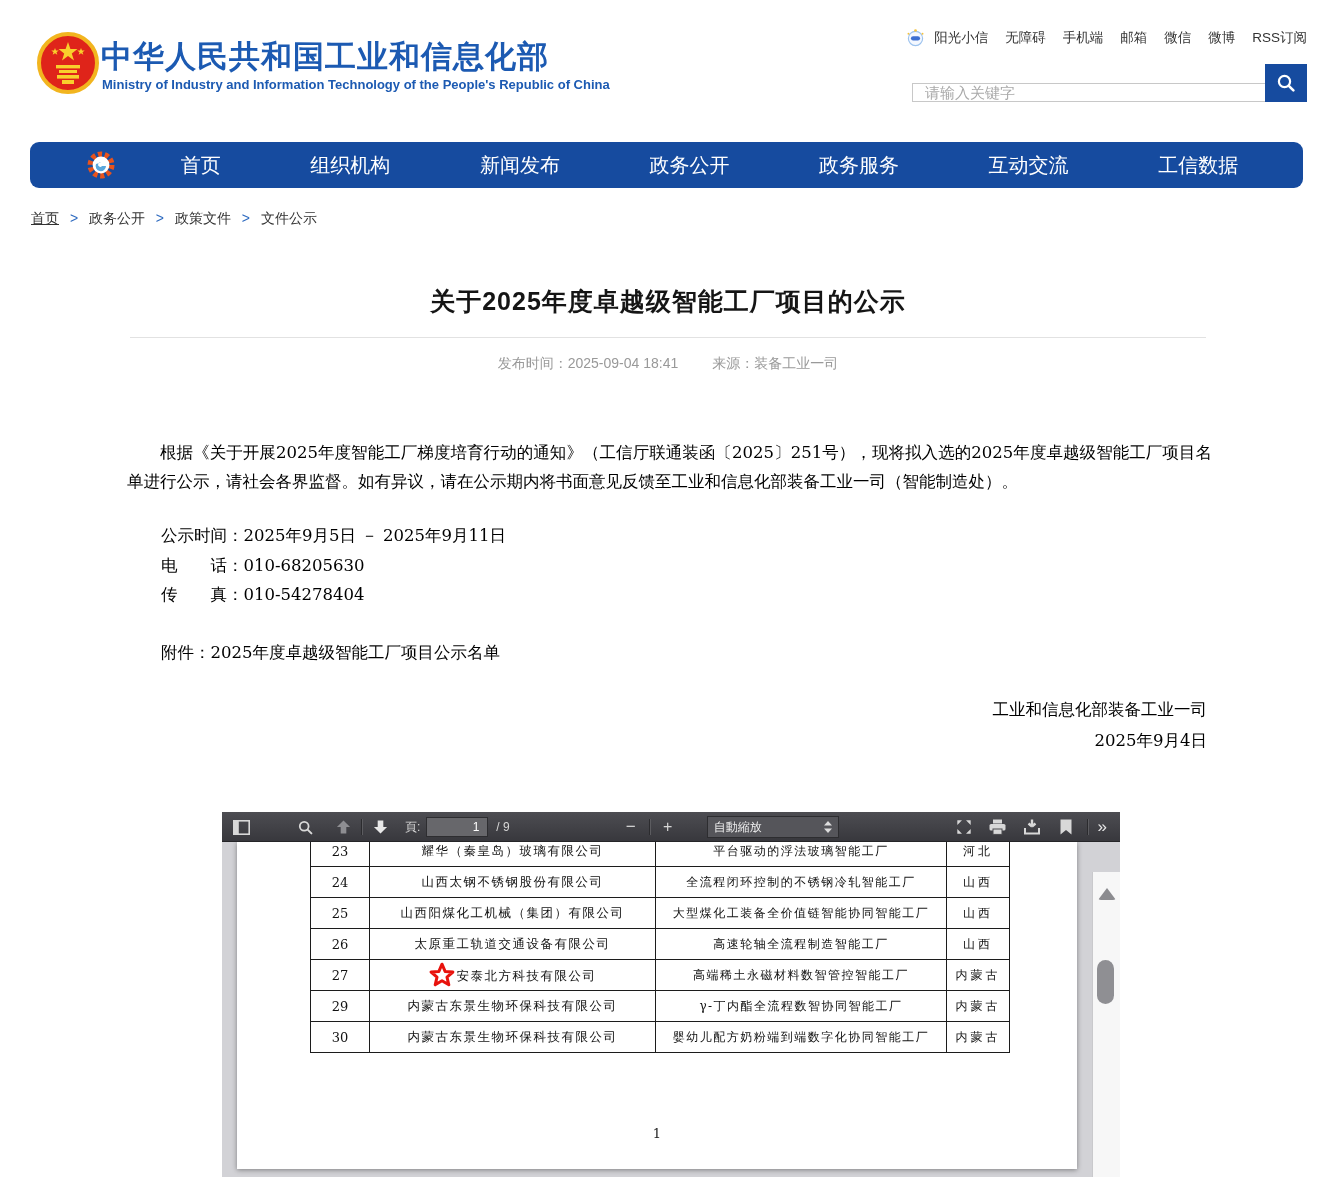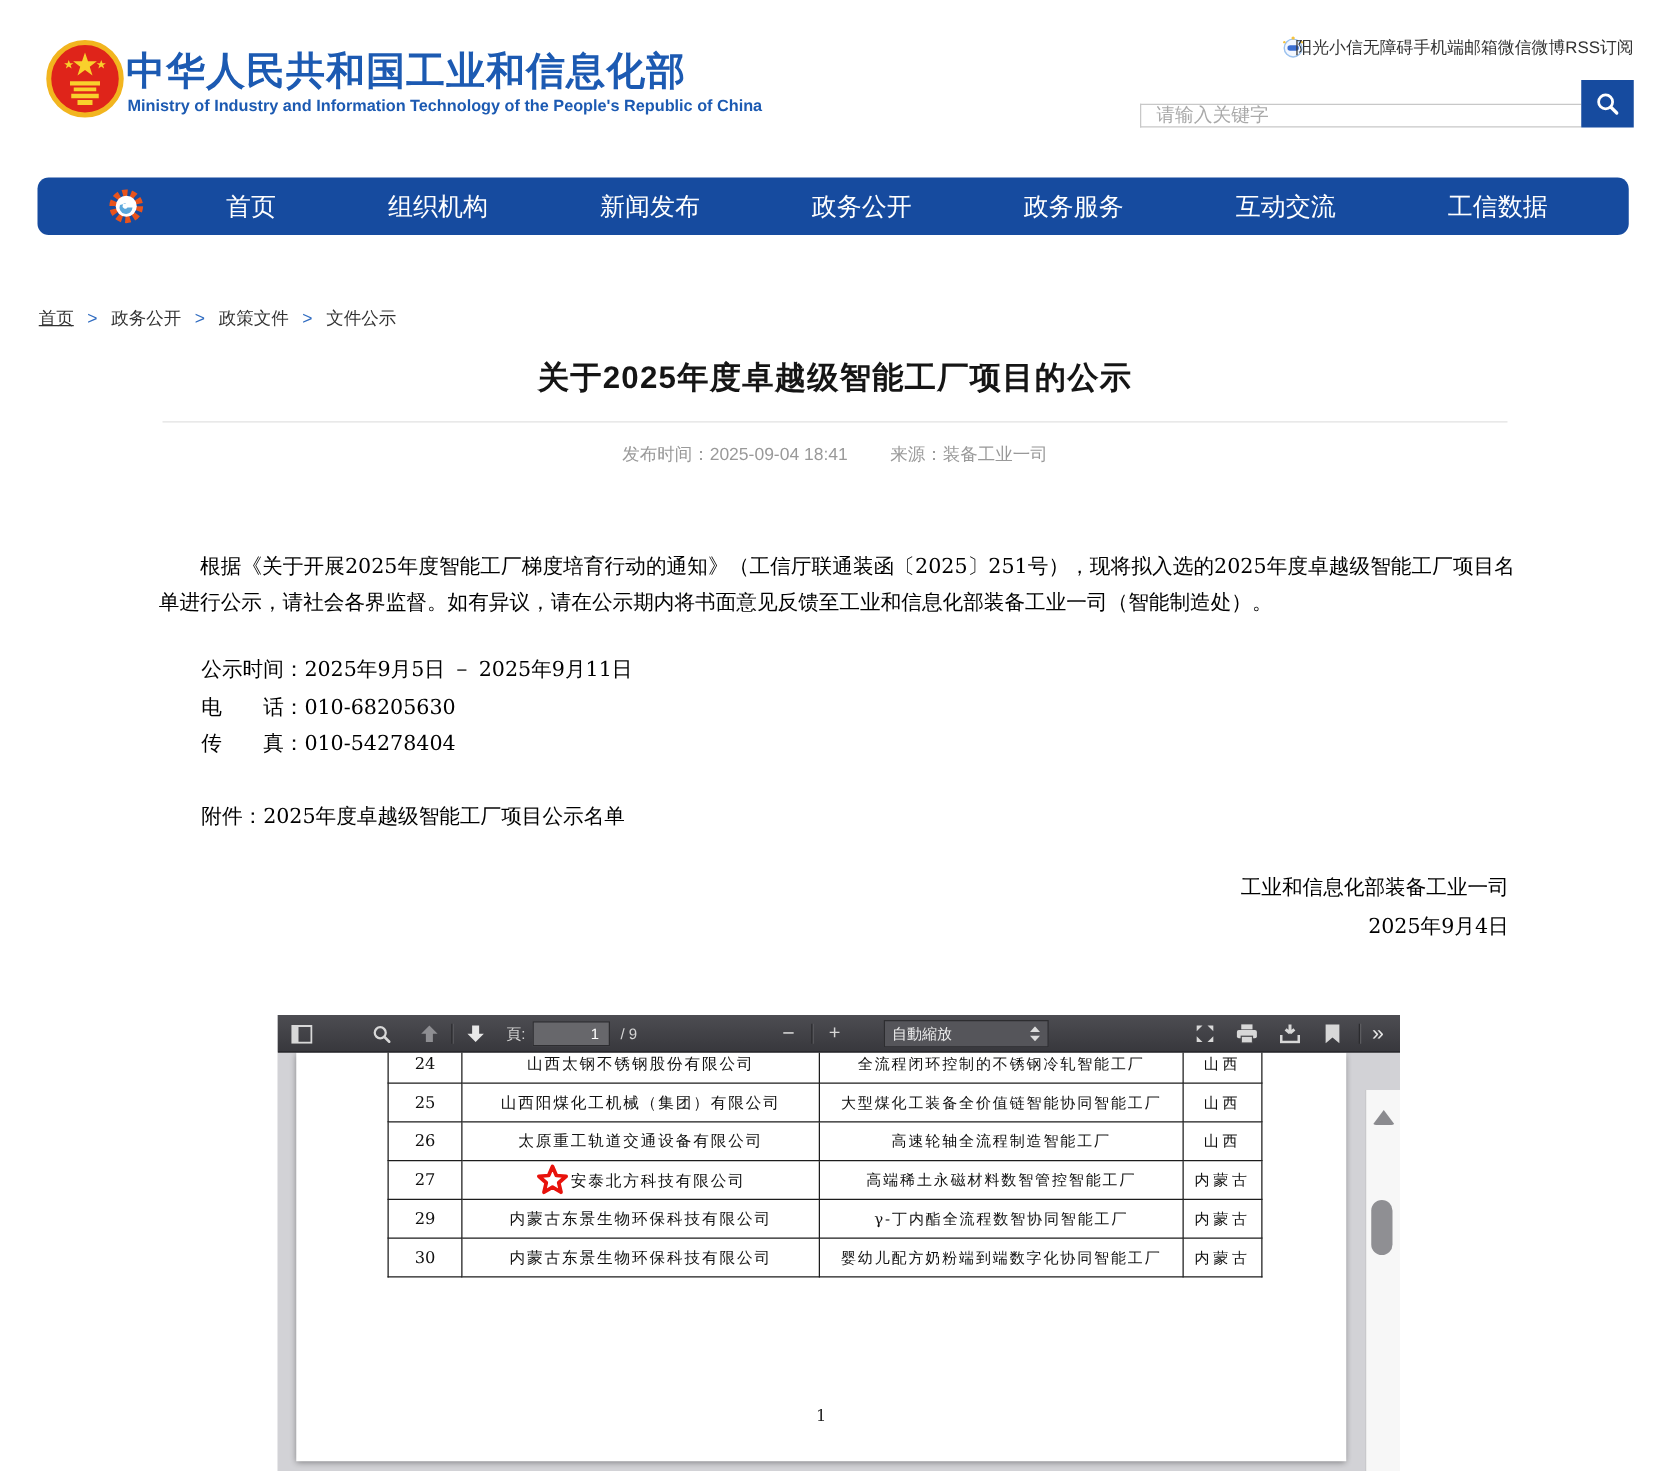--- a/index.html
+++ b/index.html
@@ -6,41 +6,41 @@
   body{width:1333px;height:1177px;position:relative;overflow:hidden;
        font-family:"Liberation Sans",sans-serif;color:#333;}
 
   
   .emblem{position:absolute;left:36px;top:30px;width:64px;height:68px;}
   .site-title{position:absolute;left:101px;top:36px;font-size:31px;font-weight:bold;
               color:#1c5ab2;letter-spacing:1px;white-space:nowrap;}
   .site-sub{position:absolute;left:102px;top:77px;font-size:13px;font-weight:bold;
             color:#1c5ab2;white-space:nowrap;}
   .quick-links{position:absolute;top:28px;right:26px;display:flex;align-items:center;
-               gap:0;font-size:13.5px;color:#333;}
+               gap:17px;font-size:13.5px;color:#333;}
   .quick-links .ql{cursor:pointer;white-space:nowrap;}
   .mascot{width:19px;height:19px;display:block;margin-right:-8px;}
   .search-bar{position:absolute;top:64px;right:26px;width:395px;height:38px;display:flex;align-items:flex-end;}
   .search-bar input{flex:1;border:1px solid #c8c8c8;border-right:none;outline:none;
                     font-size:15px;padding:0 12px;color:#555;
                     font-family:"Liberation Sans",sans-serif;}
   .search-bar input::placeholder{color:#a9a9a9;}
   .search-btn{width:42px;height:38px;background:#164b9f;border:none;display:flex;
               align-items:center;justify-content:center;cursor:pointer;}
 
   
   .navbar{position:absolute;left:30px;top:142px;width:1273px;height:46px;background:#164b9f;
           border-radius:9px;display:flex;align-items:center;color:#fff;}
   .nav-logo{margin-left:56px;width:30px;height:30px;flex:none;}
   .nav-items{flex:1;display:flex;justify-content:space-around;align-items:center;
              font-size:20px;margin:0 20px;}
   .nav-item{cursor:pointer;white-space:nowrap;}
 
   
-  .breadcrumb{position:absolute;left:31px;top:210px;font-size:14px;color:#333;margin-top:36px;}
+  .breadcrumb{position:absolute;left:31px;top:210px;font-size:14px;color:#333;}
   .breadcrumb .sep{color:#2f6bc0;margin:0 7px;}
   .breadcrumb .bc{cursor:pointer;}
   .breadcrumb .bc.first{text-decoration:underline;}
 
   
   .art-title{position:absolute;left:127px;top:285px;width:1082px;text-align:center;
              font-size:25px;font-weight:bold;color:#151515;letter-spacing:1px;}
   .art-divider{position:absolute;left:130px;top:337px;width:1076px;border-top:1px solid #e2e2e2;}
   .art-meta{position:absolute;left:127px;top:355px;width:1082px;text-align:center;
             font-size:14px;color:#999;}
@@ -242,20 +242,26 @@
     </span>
     <span class="tb-sep" style="margin:0 10px"></span>
     <span class="chev" style="margin-right:14px">»</span>
   </div>
 
   <div class="pdf-body">
     <div class="pdf-page">
       <table class="pdf-table">
         <tbody>
             <tr>
+              <td class="c-no">23</td>
+              <td class="c-co">耀华（秦皇岛）玻璃有限公司</td>
+              <td class="c-pj">平台驱动的浮法玻璃智能工厂</td>
+              <td class="c-pv">河北</td>
+            </tr>
+            <tr>
               <td class="c-no">24</td>
               <td class="c-co">山西太钢不锈钢股份有限公司</td>
               <td class="c-pj">全流程闭环控制的不锈钢冷轧智能工厂</td>
               <td class="c-pv">山西</td>
             </tr>
             <tr>
               <td class="c-no">25</td>
               <td class="c-co">山西阳煤化工机械（集团）有限公司</td>
               <td class="c-pj">大型煤化工装备全价值链智能协同智能工厂</td>
               <td class="c-pv">山西</td>

